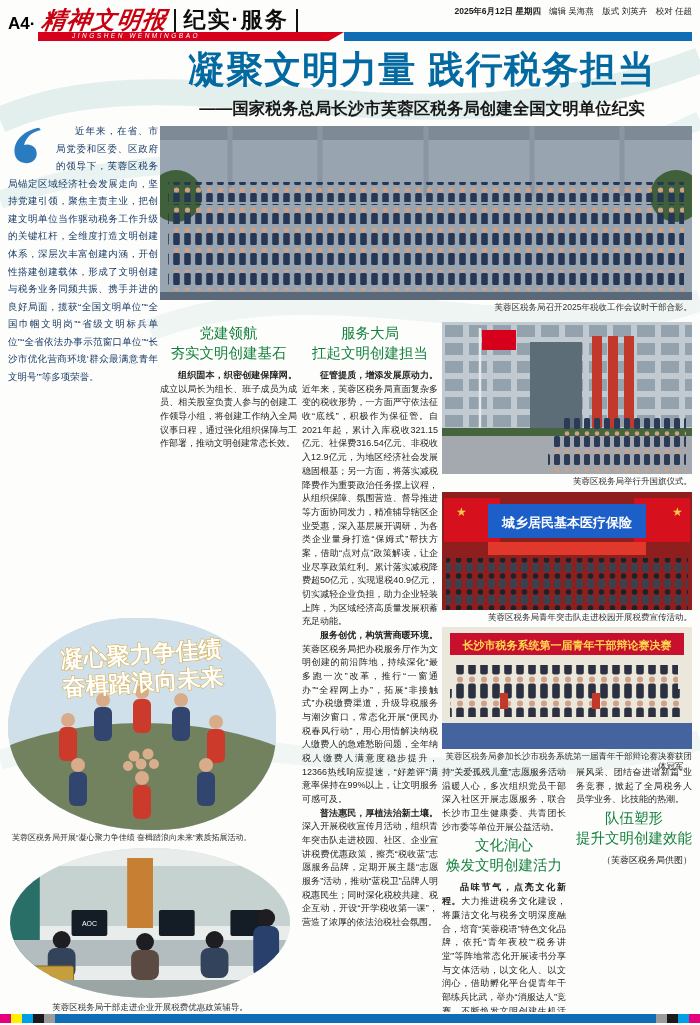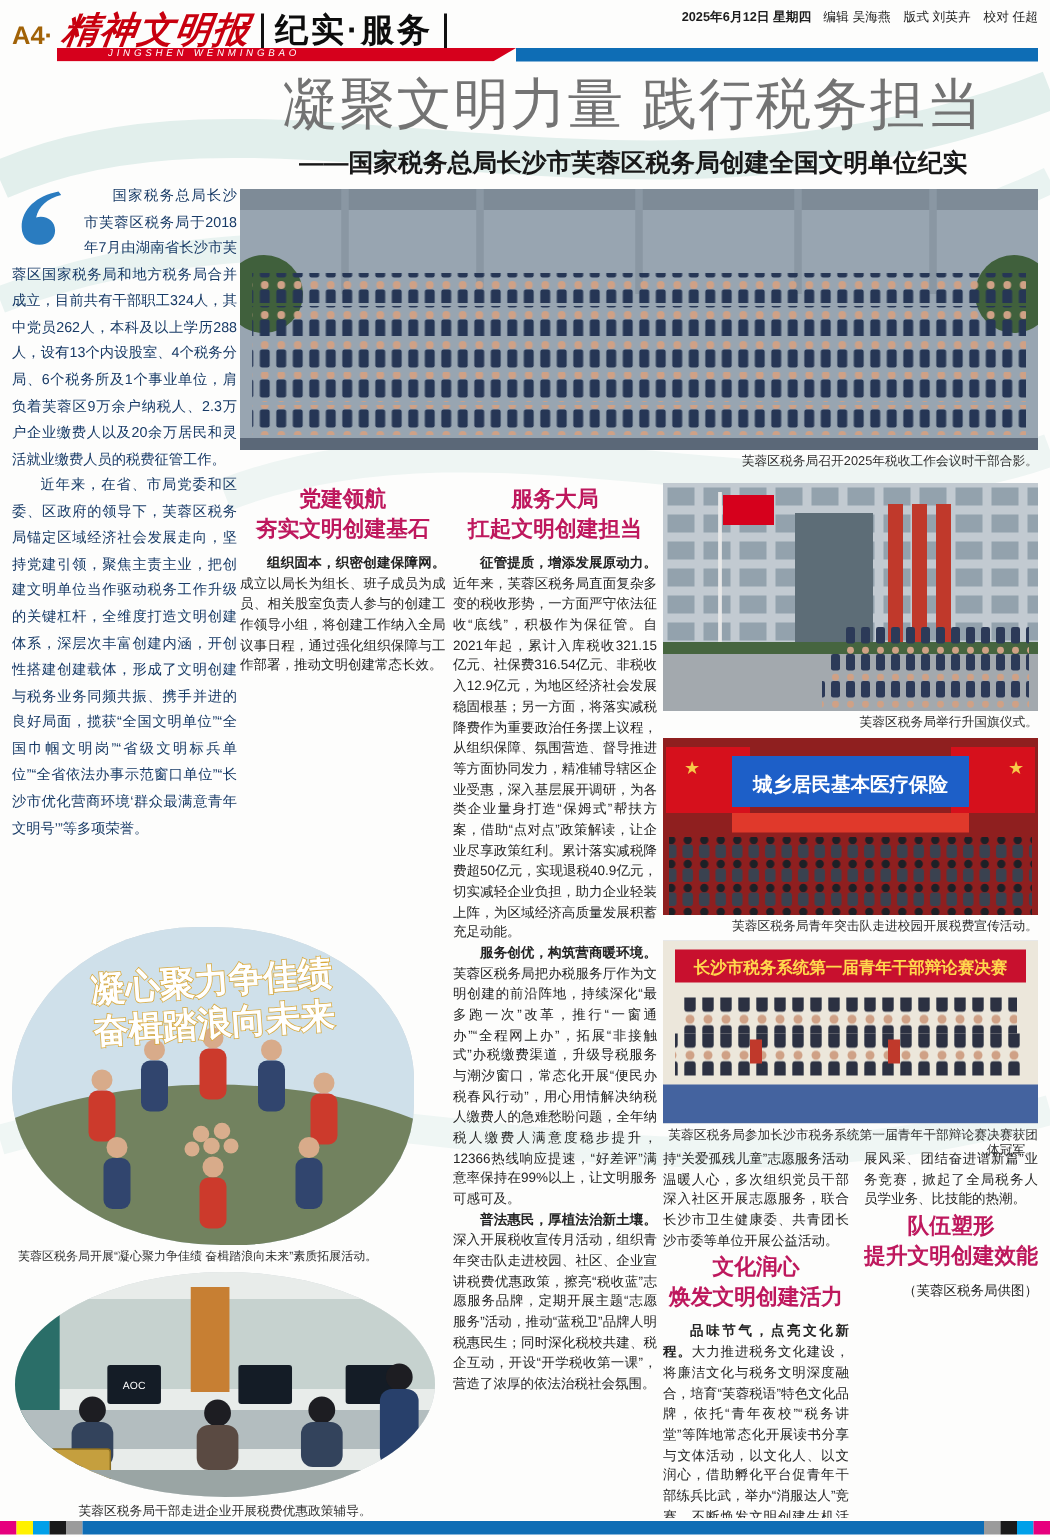--- a/index.html
+++ b/index.html
@@ -3,55 +3,55 @@
 <meta charset="utf-8">
 <style>
   html,body{margin:0;padding:0;background:#ffffff;}
   .page{position:relative;width:700px;height:1025px;background:#fdfdfc;overflow:hidden;
         font-family:"Liberation Sans",sans-serif;}
   .bg-waves{position:absolute;inset:0;z-index:0;}
   .layer{position:absolute;z-index:1;}
 
   
   .mast-row{top:4px;left:8px;right:8px;height:28px;display:flex;align-items:flex-end;gap:7px;}
-  .page-no{font-size:17px;font-weight:bold;color:#a16207;line-height:1;}
+  .page-no{font-size:17px;font-weight:bold;color:#000000;line-height:1;}
   .logo{font-family:"DejaVu Serif",serif;font-style:italic;font-weight:bold;font-size:24px;
         color:#c8000f;letter-spacing:1px;line-height:1;transform:skewX(-8deg);}
   .vbar{width:2px;height:23px;background:#111;}
   .section-name{font-size:22px;font-weight:bold;color:#0d0d0d;letter-spacing:2px;line-height:1.1;}
   .date-staff{margin-left:auto;font-size:8.5px;color:#1c1c1c;padding-bottom:14px;white-space:nowrap;}
   .date-staff b{margin-right:8px;font-weight:bold;}
   .bar-row{top:32px;left:8px;right:8px;height:9px;display:flex;}
   .bar-red{width:272px;margin-left:30px;background:#d6001c;color:#fff;font-size:6.5px;
            font-style:italic;letter-spacing:2.5px;display:flex;align-items:center;
            padding-left:34px;clip-path:polygon(0 0,100% 0,95% 100%,0 100%);line-height:1;}
   .bar-blue{flex:1;background:#0e6db5;}
 
   
   .headline{left:150px;top:50px;width:544px;text-align:center;}
-  .headline .h1{font-size:37px;font-weight:normal;color:#737373;letter-spacing:1px;line-height:1.1;margin:0;}
+  .headline .h1{font-size:37px;font-weight:bold;color:#0369a1;letter-spacing:1px;line-height:1.1;margin:0;}
   .headline .h2{font-size:16.5px;font-weight:bold;color:#181818;margin-top:7px;}
   .headline .by{font-size:8.5px;color:#666;margin-top:6px;}
 
   
   .intro{left:8px;top:122px;width:150px;height:512px;overflow:hidden;font-size:9.5px;
          line-height:1.85;color:#173a66;text-align:justify;}
   .intro p{margin:0;text-indent:2em;}
   .quote{float:left;width:42px;height:40px;margin:3px 6px 2px 0;}
 
   
   .photo{overflow:hidden;background:#cfd6da;}
   .photo svg{display:block;width:100%;height:100%;}
   .cap{font-size:8.5px;color:#2e2e2e;text-align:right;line-height:1.2;}
 
   
   .txtcol{overflow:hidden;text-align:justify;font-size:9px;line-height:1.52;color:#242424;}
   .txtcol p{margin:0;text-indent:2em;}
-  .sec-head{font-size:14.5px;font-weight:bold;text-align:center;line-height:1.35;
-            margin:2px 0 6px;color:#be185d;}
+  .sec-head{font-size:14.5px;font-weight:normal;text-align:center;line-height:1.35;
+            margin:2px 0 6px;color:#15803d;}
   .carry{text-indent:0 !important;}
   .credit{text-align:right;text-indent:0 !important;margin-top:2px !important;}
 
   #col1{left:160px;top:322px;width:137px;height:296px;}
   #col2{left:302px;top:322px;width:136px;height:690px;}
   #col3{left:442px;top:766px;width:124px;height:246px;}
   #col4{left:576px;top:766px;width:116px;height:246px;}
 
   #photo1{left:160px;top:126px;width:532px;height:174px;}
   #cap1{left:160px;top:302px;width:532px;}
@@ -101,21 +101,20 @@
     <div class="h2">——国家税务总局长沙市芙蓉区税务局创建全国文明单位纪实</div>
     <div class="by">◎ 杜峰</div>
   </div>
 
   <div class="layer intro">
     <svg class="quote" viewBox="0 0 44 44">
       <path d="M33 3 C17 6 6 16 6 29 c0 8 5.5 13 13 13 c6.5 0 11.5-4.5 11.5-10.5 c0-6-4.5-10-10.5-10 c-1.2 0-2.4 .2-3.4 .5 C18.5 14 24.5 8 35 5.5 Z" fill="#2a7cc0"></path>
     </svg>
     <div>
 
-    <p>国家税务总局长沙市芙蓉区税务局于2018年7月由湖南省长沙市芙蓉区国家税务局和地方税务局合并成立，目前共有干部职工324人，其中党员262人，本科及以上学历288人，设有13个内设股室、4个税务分局、6个税务所及1个事业单位，肩负着芙蓉区9万余户纳税人、2.3万户企业缴费人以及20余万居民和灵活就业缴费人员的税费征管工作。</p>
         <p>近年来，在省、市局党委和区委、区政府的领导下，芙蓉区税务局锚定区域经济社会发展走向，坚持党建引领，聚焦主责主业，把创建文明单位当作驱动税务工作升级的关键杠杆，全维度打造文明创建体系，深层次丰富创建内涵，开创性搭建创建载体，形成了文明创建与税务业务同频共振、携手并进的良好局面，揽获“全国文明单位”“全国巾帼文明岗”“省级文明标兵单位”“全省依法办事示范窗口单位”“长沙市优化营商环境‘群众最满意青年文明号’”等多项荣誉。</p>
       </div>
   </div>
 
   <div class="layer photo" id="photo1">
     <svg viewBox="0 0 532 174" preserveAspectRatio="none">
       <defs>
         <pattern id="crowd1" width="11" height="20" patternUnits="userSpaceOnUse">
           <circle cx="5.5" cy="4" r="2.6" fill="#cfa186"></circle>
           <rect x="2.2" y="7" width="6.6" height="12" rx="1.5" fill="#263655"></rect>

